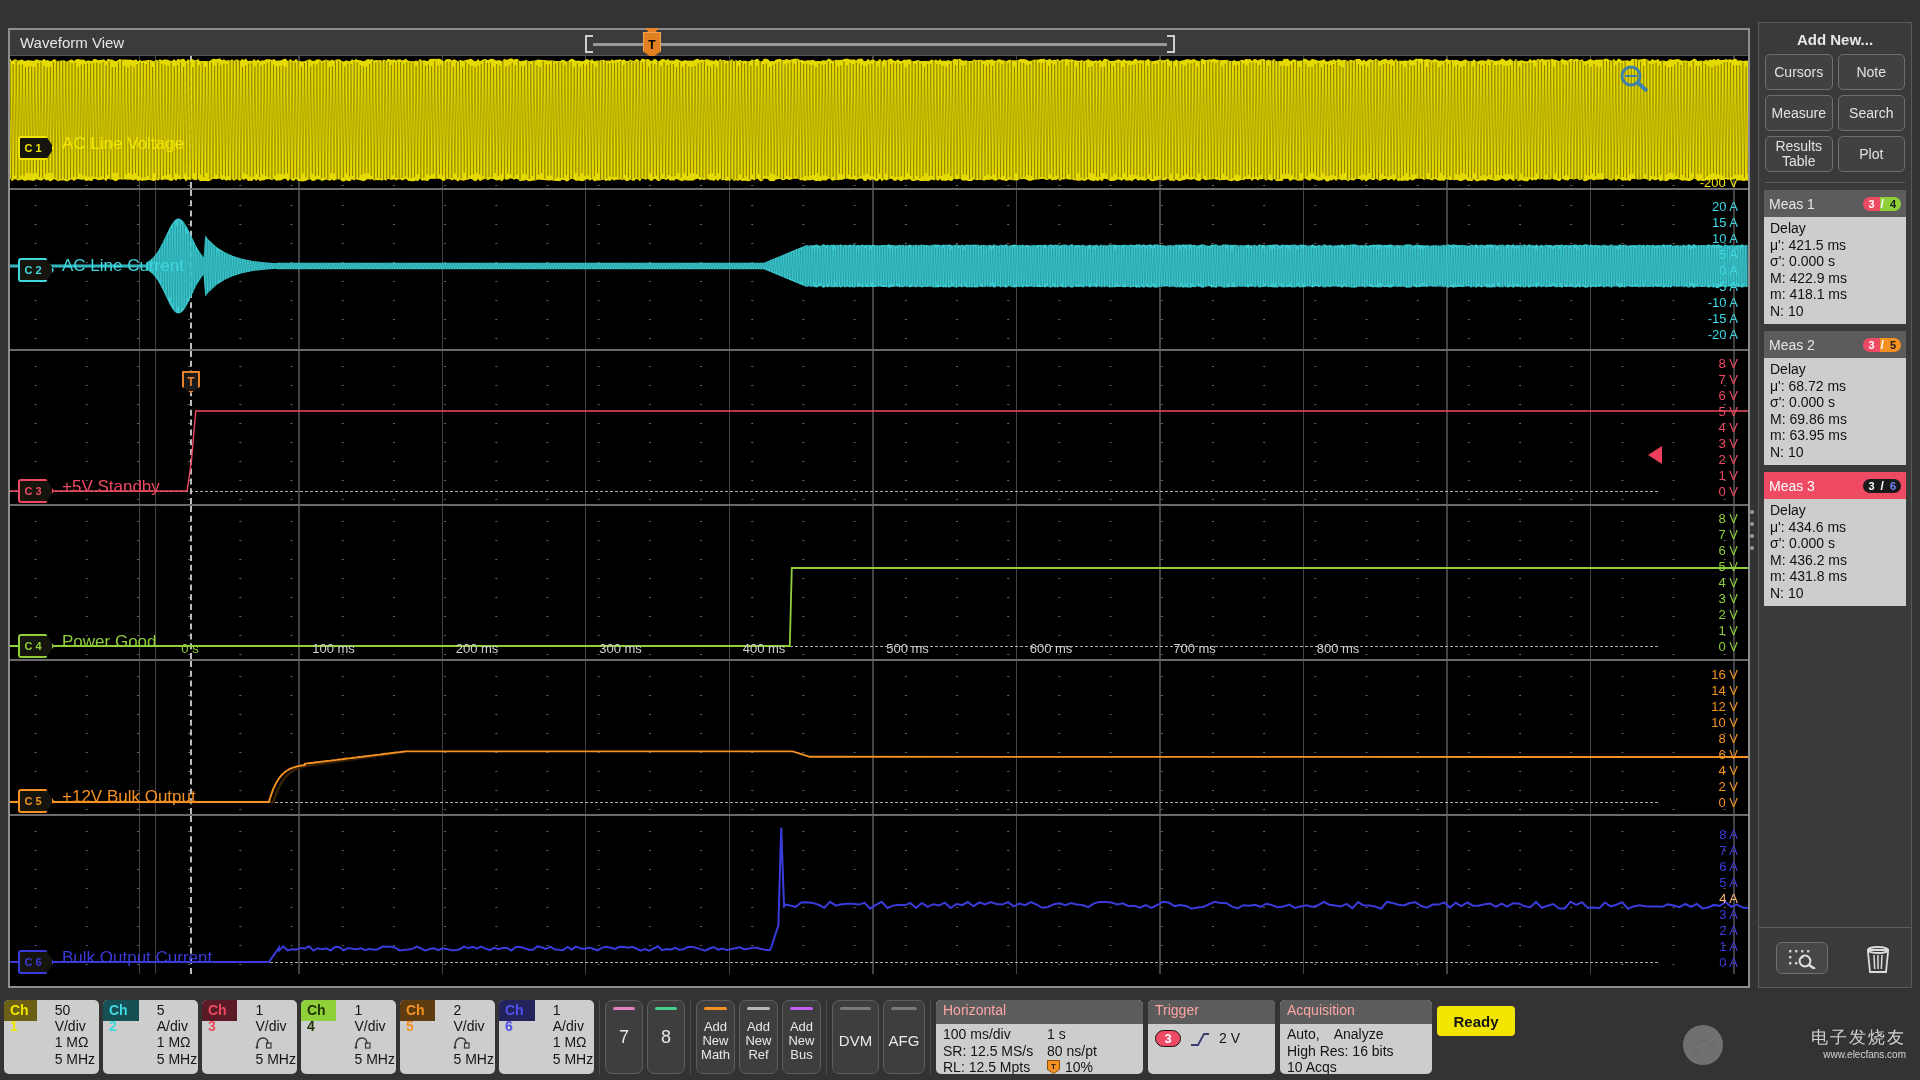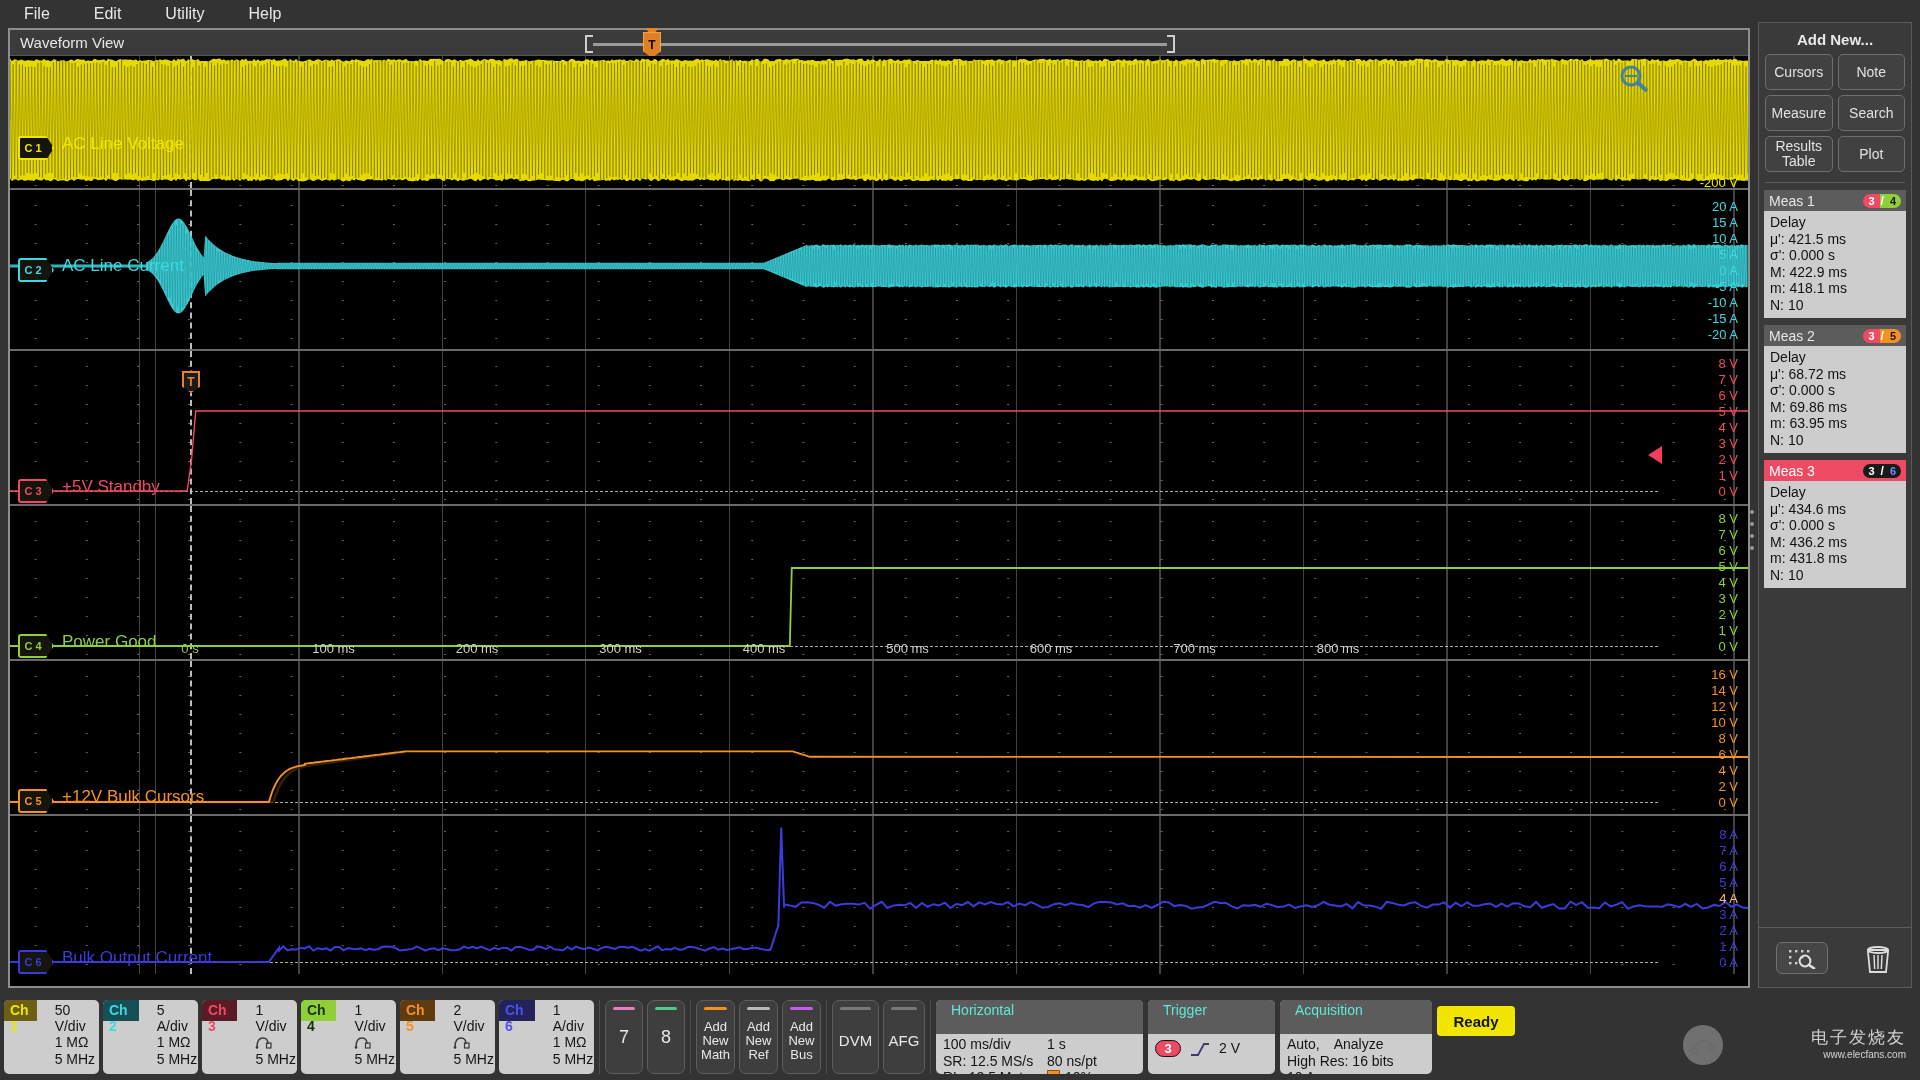--- a/index.html
+++ b/index.html
@@ -144,21 +144,21 @@
     background: #414141; border: 1px solid #6e6e6e; border-radius: 5px;
     color: #e2e2e2; font-size: 14px; height: 36px;
     display: flex; align-items: center; justify-content: center; text-align: center;
     line-height: 1.05; white-space: pre-line; cursor: pointer;
   }
   .sb-sep { height: 1px; background: #5c5c5c; margin: 2px 6px 7px; }
 
   .meas-card { margin: 0 5px 7px; }
   .meas-hdr {
     display: flex; align-items: center; justify-content: space-between;
-    height: 21px; padding: 0 5px; font-size: 14px;
+    height: 27px; padding: 0 5px; font-size: 14px;
   }
   .meas-hdr.dim  { background: #5c5c5c; color: #e6e6e6; }
   .meas-hdr.hl   { background: #ef4a63; color: #ffffff; }
   .srcbadge {
     display: flex; align-items: center; height: 14px; font-size: 11px;
     font-weight: bold; border-radius: 7px; overflow: hidden;
   }
   .srcbadge i { font-style: normal; padding: 0 5px; line-height: 14px; }
   .srcbadge .slash { color: #ffffff; padding: 0 1px; font-size: 12px; }
   .meas-body {
@@ -217,22 +217,22 @@
     color: #e8e8e8; font-size: 13px; text-align: center; line-height: 1.08;
     white-space: pre-line; padding-top: 8px; cursor: pointer;
   }
   .vdiv { width: 1px; height: 74px; background: #4e4e4e; margin: 0 5px 0 1px; }
 
   .infocard {
     height: 74px; border-radius: 5px; background: #cdcdcd; overflow: hidden;
     margin-right: 5px; cursor: pointer;
   }
   .infocard-hdr {
-    background: #5c5c5c; color: #5eead4; font-size: 14px; height: 34px;
-    padding: 2px 0 0 15px;
+    background: #5c5c5c; color: #fca5a5; font-size: 14px; height: 24px;
+    padding: 2px 0 0 7px;
   }
   .infocard-body { font-size: 14px; color: #141414; padding: 2px 0 0 7px; line-height: 1.18; }
   #hbody-grid { display: grid; grid-template-columns: 104px auto; }
 
   #trigbadge {
     display: inline-flex; align-items: center; justify-content: center;
     width: 26px; height: 17px; border-radius: 9px; background: #ef4a63;
     color: #ffffff; font-size: 13px; font-weight: bold; border: 1px solid #111;
     vertical-align: -3px;
   }
@@ -245,26 +245,20 @@
   #wm { position: absolute; right: 14px; top: 1026px; text-align: right; opacity: .82; }
   #wm .cn { color: #f2f2f2; font-size: 17px; letter-spacing: 2px; }
   #wm .url { color: #f2f2f2; font-size: 10px; }
   #wm-logo { position: absolute; right: 196px; top: 1024px; width: 42px; height: 42px; opacity:.55;}
 </style>
 </head>
 <body>
 
 <div id="app">
 
-  <div id="menubar">
-    <div class="menu-item">File</div>
-    <div class="menu-item">Edit</div>
-    <div class="menu-item">Utility</div>
-    <div class="menu-item">Help</div>
-  </div>
 
   <div id="wf-view">
 
     <div id="wf-title-bar">
       <div id="wf-title">Waveform View</div>
 
       <div id="overview">
         <div id="overview-line"></div>
         <div class="ov-bracket left"></div>
         <div class="ov-bracket right"></div>
@@ -390,21 +384,21 @@
         <div class="grid-major"></div>
         <div class="trig-line"></div>
         <div class="zero-line" style="top:141px"></div>
         <svg id="wv5" width="1738" height="155" viewBox="0 0 1738 155" preserveAspectRatio="none" style="position:absolute;left:0;top:0">
             <path d="M0 141 L263.2 141 L263.2 141.0 L264.7 136.6 L266.1 132.7 L267.5 129.2 L269.0 126.1 L270.4 123.4 L271.8 121.0 L273.3 118.9 L274.7 117.0 L276.1 115.4 L277.6 113.9 L279.0 112.6 L280.4 111.5 L281.9 110.5 L283.3 109.6 L284.8 108.8 L286.2 108.1 L287.6 107.5 L289.1 106.9 L290.5 106.4 L291.9 106.0 L293.4 105.6 L294.8 105.3 L296.2 105.0 L297.7 104.7 L299.1 104.5 L300.5 104.3 L395.3 90.8" fill="none" stroke="#3a2305" stroke-width="2.6" opacity="0.9"></path>
             <path d="M0 141 L258.9 141 L258.9 141.0 L260.4 136.1 L261.8 131.9 L263.2 128.2 L264.7 125.0 L266.1 122.1 L267.5 119.7 L269.0 117.5 L270.4 115.6 L271.8 114.0 L273.3 112.6 L274.7 111.3 L276.1 110.2 L277.6 109.3 L279.0 108.4 L280.4 107.7 L281.9 107.1 L283.3 106.5 L284.8 106.1 L286.2 105.6 L287.6 105.3 L289.1 104.9 L290.5 104.7 L291.9 104.4 L293.4 104.2 L294.8 104.0 L294.8 102.8 L297.7 102.4 L300.5 102.0 L303.4 101.7 L306.3 101.3 L309.1 101.0 L312.0 100.6 L314.9 100.3 L317.8 99.9 L320.6 99.6 L323.5 99.2 L326.4 98.9 L329.2 98.5 L332.1 98.2 L335.0 97.8 L337.9 97.4 L340.7 97.1 L343.6 96.7 L346.5 96.4 L349.3 96.0 L352.2 95.7 L355.1 95.3 L357.9 95.0 L360.8 94.6 L363.7 94.3 L366.6 93.9 L369.4 93.6 L372.3 93.2 L375.2 92.8 L378.0 92.5 L380.9 92.1 L383.8 91.8 L386.6 91.4 L389.5 91.1 L392.4 90.7 L395.3 90.4 L782.7 90.4 L799.9 95.8 L1738 96.0" fill="none" stroke="#f59122" stroke-width="1.9"></path>
           </svg>
         <div class="chbadge" id="b5" style="top: 128px; color: rgb(245, 145, 34); border-color: rgb(245, 145, 34); background: rgb(21, 21, 13);">
           <span>C 5</span>
         </div>
-        <div class="chlabel" id="l5" style="left: 52px; top: 126px; color: rgb(245, 145, 34);">+12V Bulk Cursors</div>
+        <div class="chlabel" id="l5" style="left: 52px; top: 126px; color: rgb(245, 145, 34);">+12V Bulk Output</div>
         <div class="scale-col" id="sc5">
             <div style="top: 13px; color: rgb(245, 145, 34);">16 V</div>
             <div style="top: 29px; color: rgb(245, 145, 34);">14 V</div>
             <div style="top: 45px; color: rgb(245, 145, 34);">12 V</div>
             <div style="top: 61px; color: rgb(245, 145, 34);">10 V</div>
             <div style="top: 77px; color: rgb(245, 145, 34);">8 V</div>
             <div style="top: 93px; color: rgb(245, 145, 34);">6 V</div>
             <div style="top: 109px; color: rgb(245, 145, 34);">4 V</div>
             <div style="top: 125px; color: rgb(245, 145, 34);">2 V</div>
             <div style="top: 141px; color: rgb(245, 145, 34);">0 V</div>

